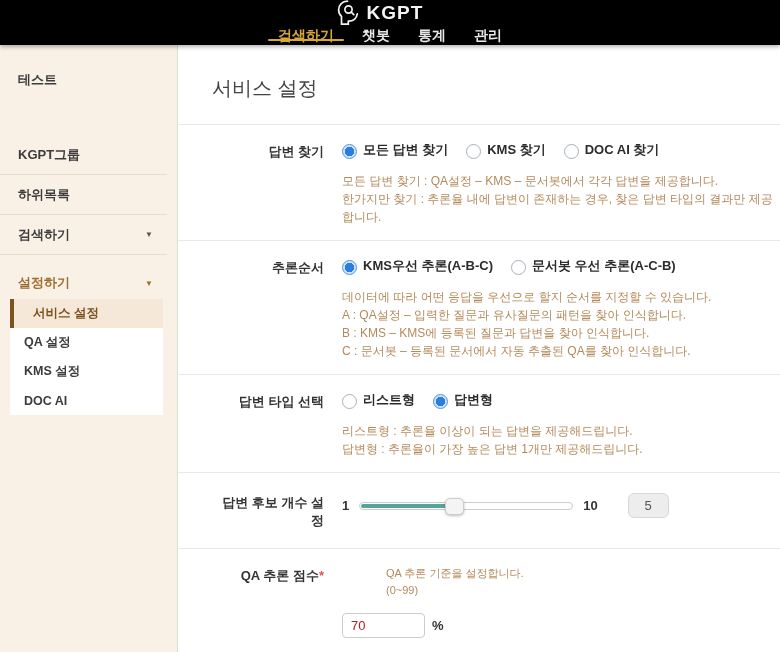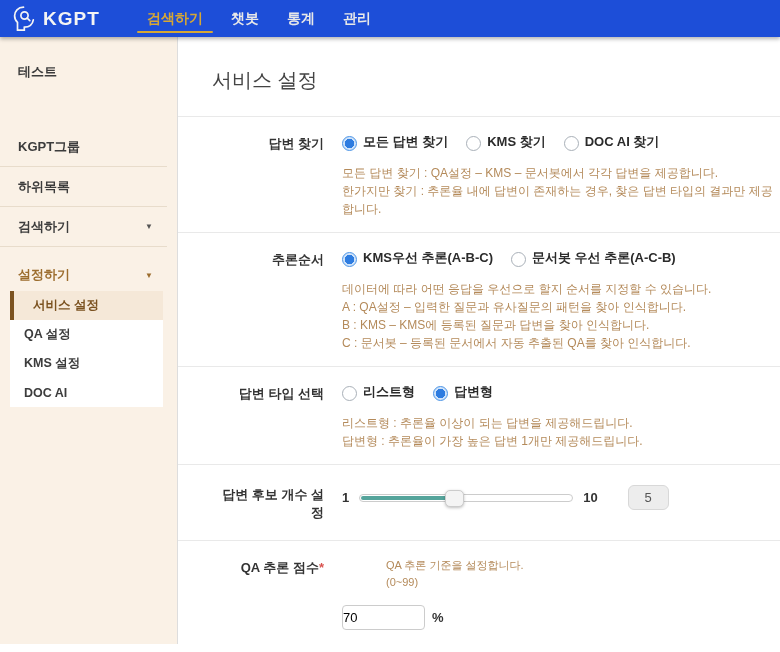--- a/index.html
+++ b/index.html
@@ -1,21 +1,21 @@
 <!DOCTYPE html>
 <html><head>
 <meta charset="utf-8">
 <style>
   * { margin:0; padding:0; box-sizing:border-box; }
   html,body { width:780px; height:652px; overflow:hidden;
     font-family:"Liberation Sans","DejaVu Sans",sans-serif; background:#fff; }
 
   
-  .topbar { height:37px; background:#1d4ed8; display:flex; align-items:center;
-    box-shadow:0 2px 4px rgba(0,0,0,.3); position:relative; z-index:5; }
+  .topbar { height:45px; background:#000000; display:flex; align-items:center;
+    box-shadow:0 2px 4px rgba(0,0,0,.3); position:relative; z-index:5;flex-direction:column; }
   .logo { display:flex; align-items:center; gap:7px; padding:0 0 0 12px; width:133px; }
   .logo-text { color:#f4f4f4; font-size:19px; font-weight:bold; letter-spacing:1px; }
   .topnav { display:flex; align-items:stretch; height:100%; }
   .topnav-item { color:#e8e8e8; font-size:14px; font-weight:bold; display:flex;
     align-items:center; padding:0 14px; cursor:pointer; position:relative; }
   .topnav-item.active { color:#d6a735; }
   .topnav-item.active::after { content:""; position:absolute; left:4px; right:4px;
     bottom:4px; height:2px; background:#d6a735; border-radius:1px; }
 
   
@@ -67,21 +67,21 @@
     height:17px; background:#f4f4f4; border:1px solid #ccc; border-radius:5px;
     box-shadow:0 1px 3px rgba(0,0,0,.25); cursor:grab; }
   .value-box { margin-left:20px; width:41px; height:25px; background:#ededed;
     border:1px solid #d8d8d8; border-radius:6px; font-size:13px; color:#555;
     display:flex; align-items:center; justify-content:center; }
 
   
   .qa-desc { font-size:11px; color:#b48a5a; line-height:17px;margin-left:44px; }
   .qa-input-line { margin-top:14px; display:flex; align-items:center; gap:7px; }
   .qa-input { width:83px; height:25px; border:1px solid #ccc; border-radius:4px;
-    padding:0 0; font-size:13px; color:#000000; font-family:inherit; }
+    padding:0 8px; font-size:13px; color:#b91c1c; font-family:inherit; }
   .unit { font-size:13px; font-weight:bold; color:#333; }
 </style>
 </head>
 <body>
 
 <div class="topbar">
   <div class="logo">
     <span style="display:flex;">
       <svg width="24" height="26" viewBox="0 0 24 26" fill="none">
         <path d="M11.5 1.2 C6 1.2 2.6 5.4 2.6 9.8 c0 2.8 1.2 5 2.9 6.6 l0 4.2 0 3.6 6.8 0 0 -3 c4.7 -0.2 8.3 -3 9 -7.4" stroke="#f4f4f4" stroke-width="1.7" stroke-linecap="round" fill="none"></path>

